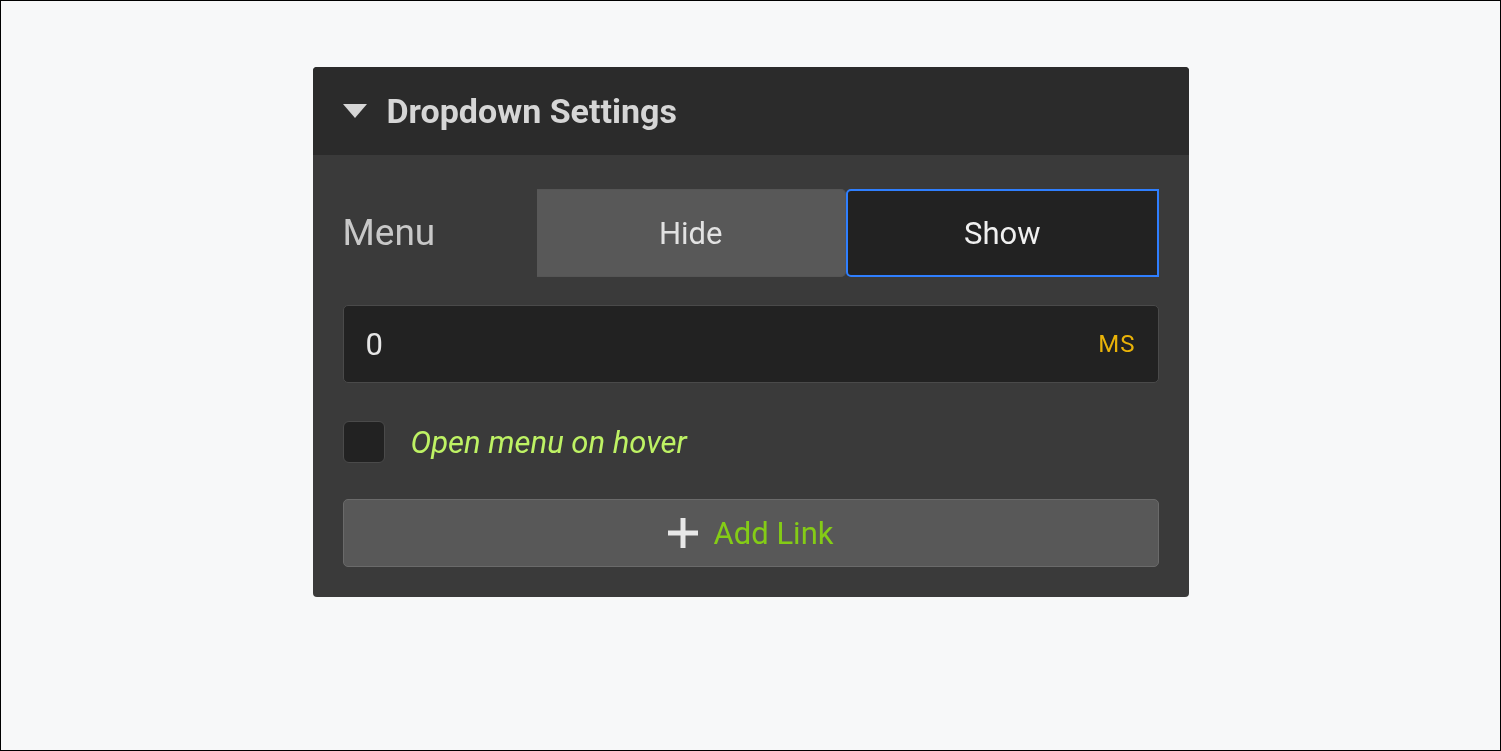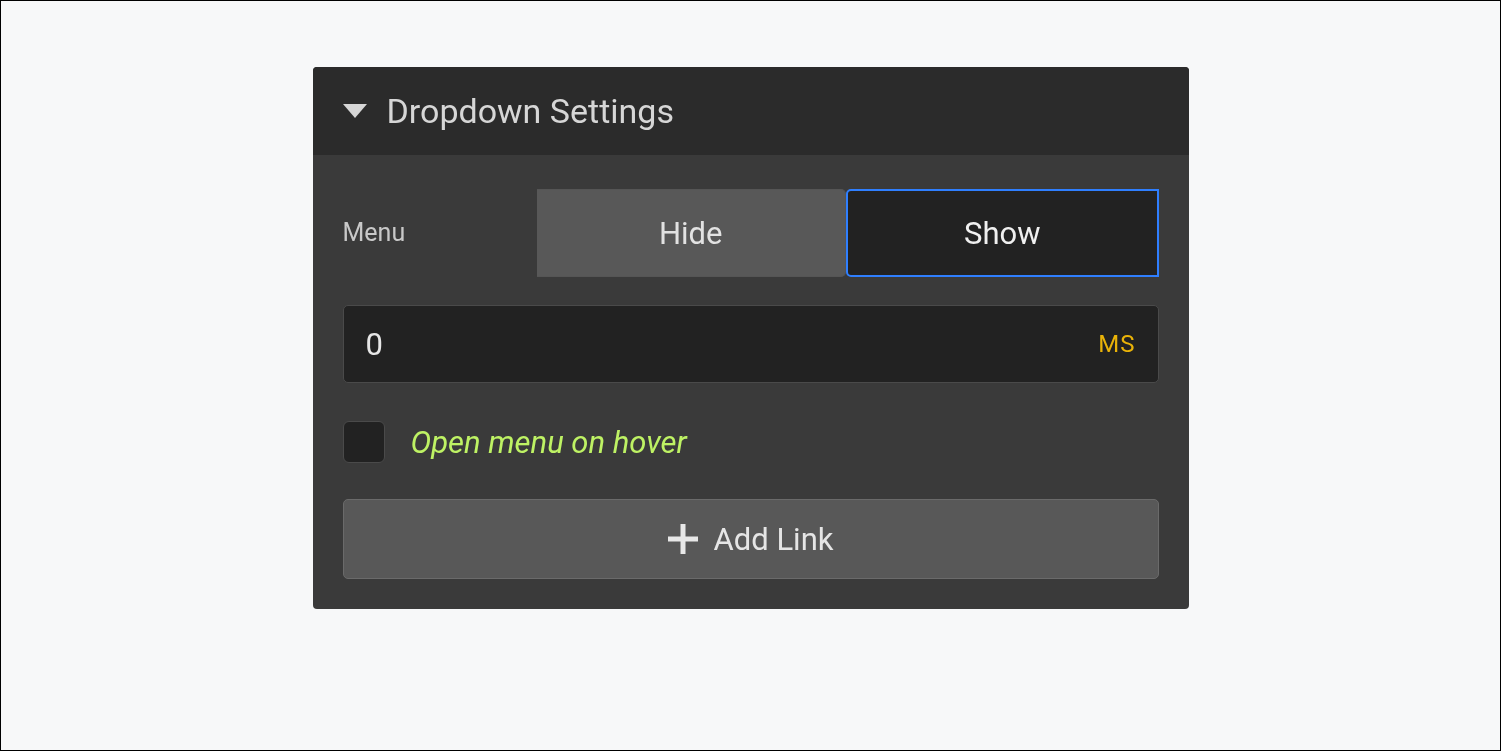--- a/index.html
+++ b/index.html
@@ -34,37 +34,37 @@
     .chevron-down {
       width: 0;
       height: 0;
       border-left: 12px solid transparent;
       border-right: 12px solid transparent;
       border-top: 14px solid #d6d6d6;
     }
     .panel-title {
       color: #d6d6d6;
       font-size: 34px;
-      font-weight: 400;
+      font-weight: 700;
     }
     .panel-body {
       padding: 34px 30px 30px 30px;
       display: flex;
       flex-direction: column;
       gap: 28px;
     }
     .row {
       display: flex;
       align-items: center;
       gap: 8px;
     }
     .row-label {
       width: 186px;
       color: #c8c8c8;
-      font-size: 25px;
+      font-size: 37px;
       font-weight: 400;
       line-height: 1.25;
     }
     .toggle-group {
       flex: 1;
       display: flex;
       height: 88px;
     }
     .toggle-btn {
       flex: 1;
@@ -127,29 +127,29 @@
       border: 1px solid #4a4a4a;
       border-radius: 6px;
       cursor: pointer;
     }
     .checkbox-label {
       color: #bef264;
       font-size: 31px;
       font-style: italic;
     }
     .add-link-btn {
-      height: 80px;
+      height: 68px;
       background: #585858;
       border: 1px solid #6a6a6a;
       border-radius: 5px;
       display: flex;
       align-items: center;
       justify-content: center;
       gap: 16px;
-      color: #e5e5e5;
+      color: #84cc16;
       font-size: 31px;
       cursor: pointer;
     }
     .plus-icon {
       position: relative;
       width: 30px;
       height: 30px;
       display: inline-block;
     }
     .plus-icon::before,

